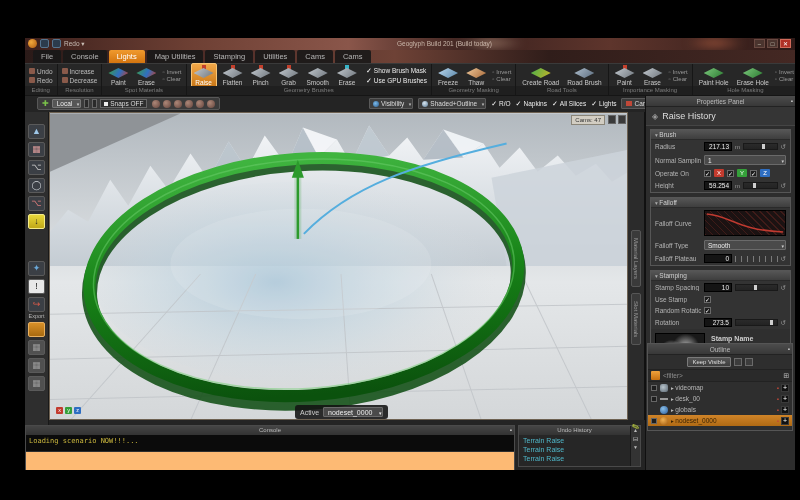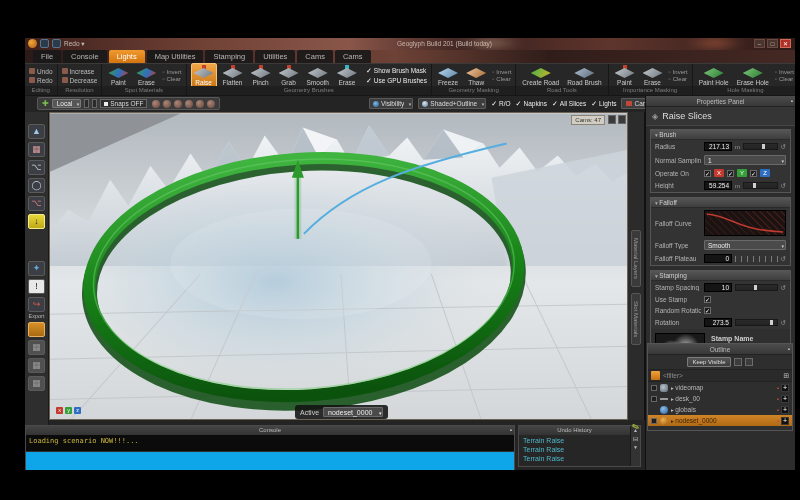--- a/index.html
+++ b/index.html
@@ -177,21 +177,21 @@
   .ticon.dash { background:none; border-top:2px solid #9a9a9a; height:0; border-radius:0; }
   .ticon.globe { background:radial-gradient(circle at 38% 35%, #8ac0e8, #2a5a9a); }
   .ticon.node { background:radial-gradient(circle at 38% 35%, #f0b050, #a05a10); }
   .rowbtns { margin-left:auto; display:flex; gap:2px; align-items:center; }
   .rb-red { color:#c04838; font-size:6px; }
   .rb-plus { width:8px; height:8px; background:#121212; border:1px solid #3a3a3a; color:#fff;
     font-size:7px; line-height:6px; text-align:center; }
   .tcbx { width:6px; height:6px; background:#1e1e1e; border:1px solid #666; flex-shrink:0; }
 
   
-  .console { position:absolute; left:0; top:387px; width:490px; height:58px; background:#0ea5e9;
+  .console { position:absolute; left:0; top:387px; width:490px; height:58px; background:#fdba74;
     border:1px solid #4a4a4a; }
   .chead { height:9px; line-height:9px; background:linear-gradient(#454545,#333); text-align:center;
     font-size:6px; color:#bbb; position:relative; }
   .clog { height:17px; background:#0b0b0b; border-bottom:1px solid #2e2e2e; padding:2px 3px;
     font-family:"DejaVu Sans Mono", monospace; font-size:7px; color:#cdb93e; }
   .cinput { display:flex; align-items:center; gap:3px; padding:2px 3px; }
   .cin-ico { width:9px; height:9px; background:#3a3a3a; border:1px solid #5c5c5c; }
   .cin-field { flex:1; background:#101010; border:1px solid #333; height:10px; line-height:9px;
     padding:0 3px; font-family:"DejaVu Sans Mono", monospace; font-size:6.5px; color:#ddd; }
   .sendbtn { font-size:6.5px; color:#ddd; background:linear-gradient(#555,#3e3e3e); border:1px solid #777;
@@ -537,21 +537,21 @@
     <div class="vtab">Slot Materials</div>
   </div>
 
   <div class="rightpanel">
     <div class="panelheader">
       <span>Properties Panel</span>
       <span class="ph-close">▪</span>
     </div>
     <div class="paneltitle">
       <span class="pt-ico">◈</span>
-      <span>Raise Slices</span>
+      <span>Raise History</span>
     </div>
 
     <div class="section">
       <div class="sechead">Brush</div>
       <div class="prow">
         <span class="plabel">Radius</span>
         <span class="pval">217.13</span>
         <span class="punit">m</span>
         <div class="ptrack">
             <div class="phandle" style="left:55%;"></div>

